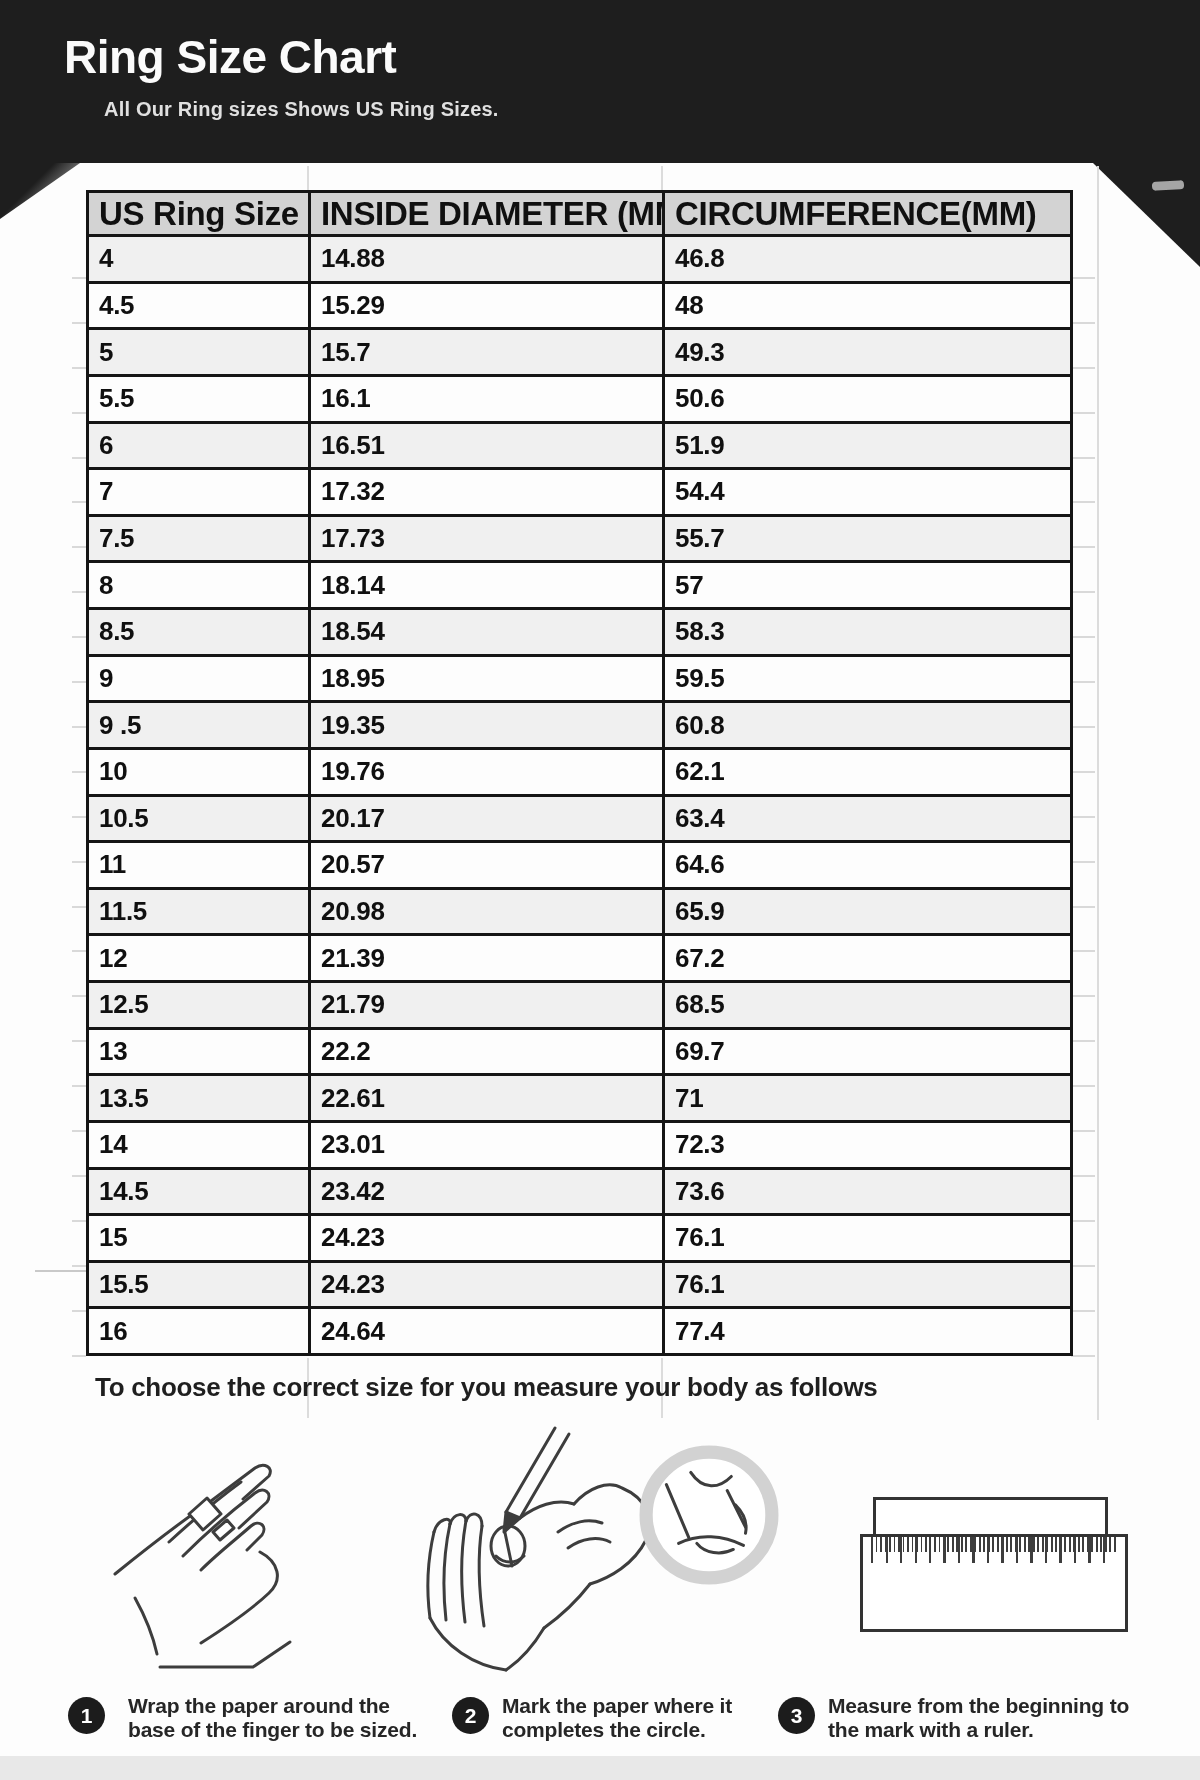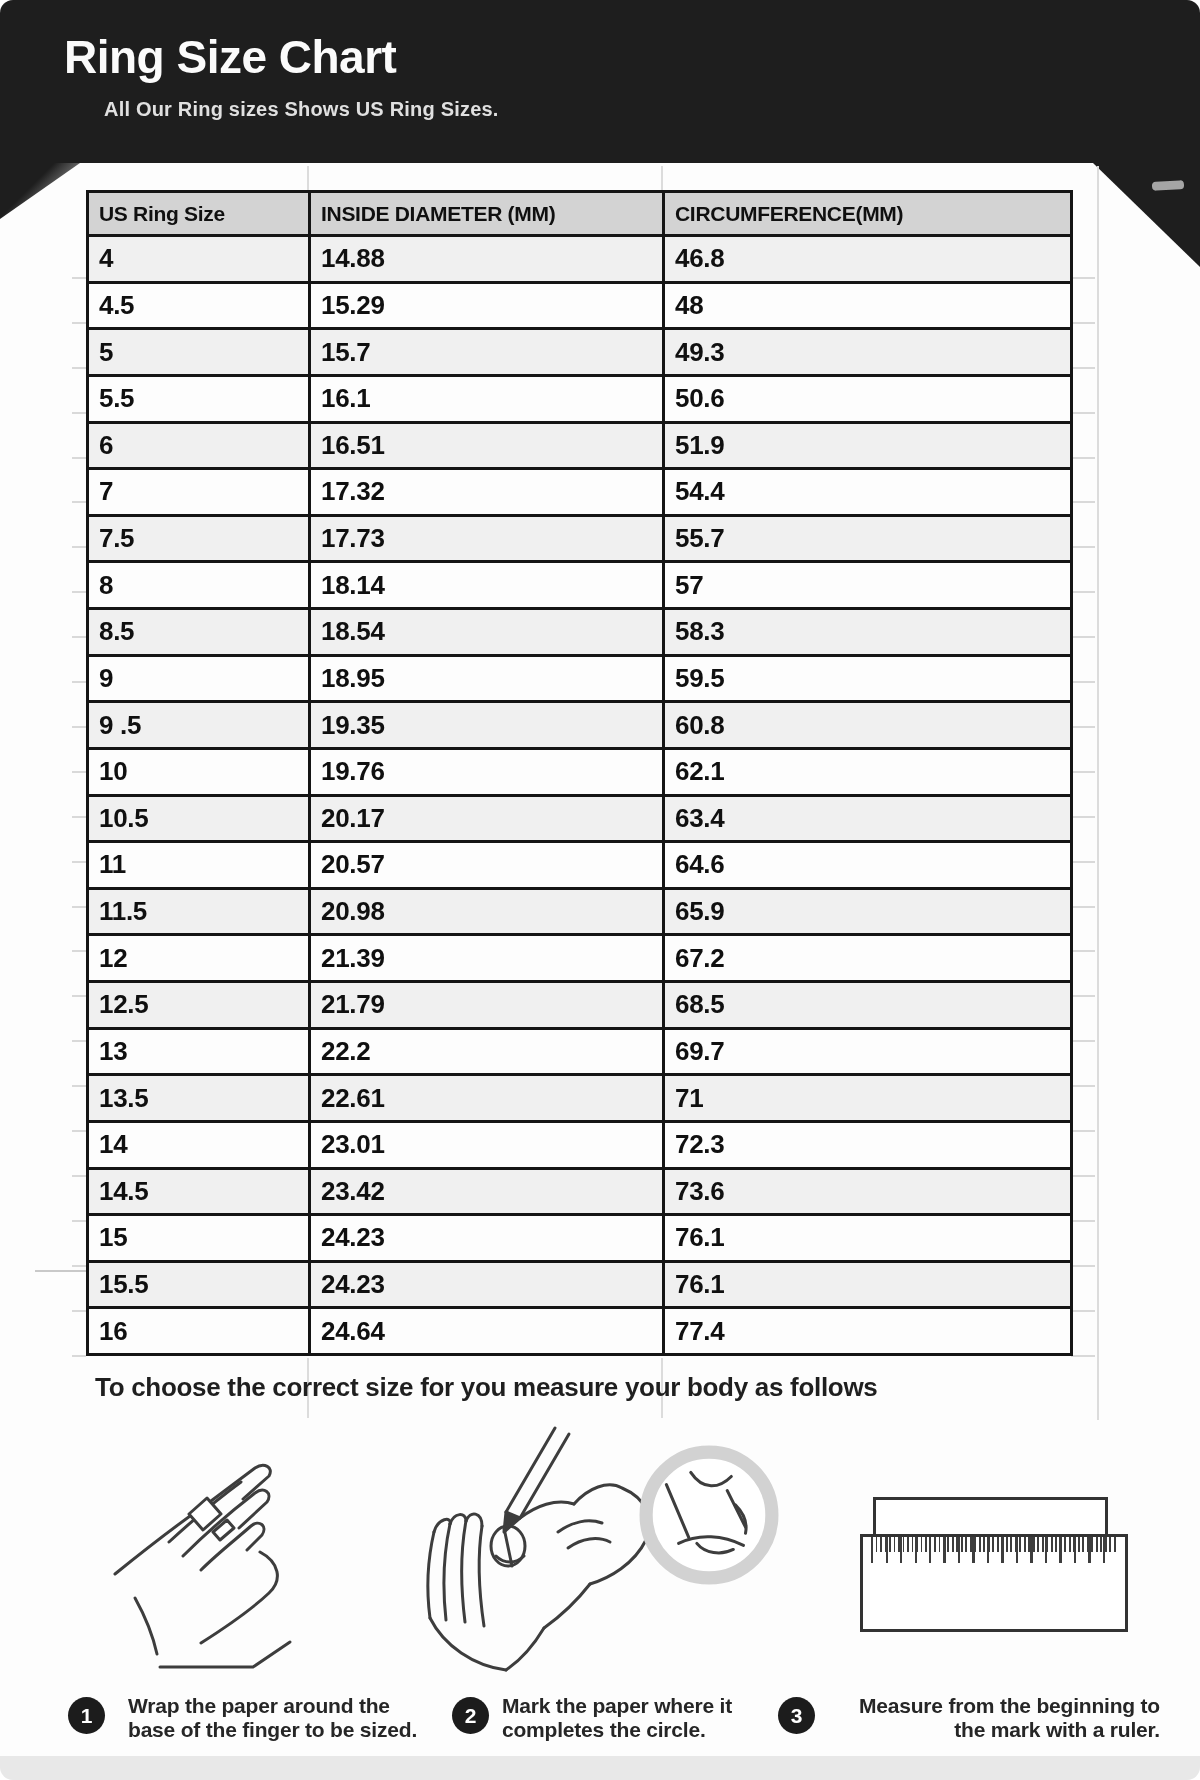--- a/index.html
+++ b/index.html
@@ -1,17 +1,17 @@
 <!DOCTYPE html>
 <html><head>
 <meta charset="utf-8">
 <style>
   html,body{margin:0;padding:0;background:#fff;}
   .page{position:relative;width:1200px;height:1780px;background:#fdfdfd;overflow:hidden;
-        font-family:"Liberation Sans",sans-serif;border-radius:13px;}
+        font-family:"Liberation Sans",sans-serif;}
 
   
   .banner{position:absolute;left:0;top:0;width:1200px;height:163px;background:#1e1e1e;}
   .banner-title{position:absolute;left:64px;top:30px;font-size:46px;font-weight:700;
                 color:#fbfbfb;letter-spacing:-0.5px;}
   .banner-sub{position:absolute;left:64px;top:98px;font-size:20px;font-weight:700;
               color:#e0e0e0;letter-spacing:0.2px;margin-left:40px;}
   .wedge-left{position:absolute;left:0;top:163px;width:80px;height:56px;
               clip-path:polygon(0 0,100% 0,0 100%);
               background:linear-gradient(135deg,#1e1e1e 40%,#8f8f8f 72%,rgba(250,250,250,0) 95%);}
@@ -21,21 +21,21 @@
   .wedge-dash{position:absolute;left:1152px;top:181px;width:32px;height:9px;background:#bdbdbd;
               border-radius:4px;transform:rotate(-3deg);opacity:.85;}
 
   
   .table-wrap{position:absolute;left:86px;top:190px;}
   table{border-collapse:collapse;table-layout:fixed;width:984px;height:1166px;}
   col.c1{width:222px;} col.c2{width:354px;} col.c3{width:408px;}
   th,td{border:3px solid #151515;text-align:left;vertical-align:middle;
         padding:0 0 0 10px;color:#101010;font-weight:700;letter-spacing:-0.3px;
         white-space:nowrap;overflow:hidden;}
-  th{background:#d3d3d3;font-size:21px;height:41px;}
+  th{background:#d3d3d3;font-size:33px;height:41px;}
   td{font-size:26px;}
   tbody tr:nth-child(odd) td{background:#f0f0f0;}
   tbody tr:nth-child(even) td{background:#fdfdfd;}
 
   
   .vstub{position:absolute;width:2px;background:#dcdcdc;}
   .stub-band{position:absolute;background-repeat:repeat;}
   .stub-left{left:72px;top:234px;width:14px;height:1124px;
      background:repeating-linear-gradient(to bottom,transparent 0 42.9px,#d9d9d9 42.9px 44.9px);}
   .stub-right{left:1071px;top:234px;width:24px;height:1124px;
@@ -297,16 +297,16 @@
   <div class="step-text" style="left:120px;top:1694px;width:302px;margin-left:8px;">Wrap the paper around the base of the finger to be sized.</div>
 
   <div class="step-circle" style="left:452px;top:1697px;">
     <span>2</span>
   </div>
   <div class="step-text" style="left:502px;top:1694px;width:262px;">Mark the paper where it completes the circle.</div>
 
   <div class="step-circle" style="left:778px;top:1697px;">
     <span>3</span>
   </div>
-  <div class="step-text" style="left:828px;top:1694px;width:332px;text-align:right;">Measure from the beginning to the mark with a ruler.</div>
+  <div class="step-text" style="left:828px;top:1694px;width:332px;">Measure from the beginning to the mark with a ruler.</div>
 
   <div class="bottom-strip"></div>
 </div>
 
 </body></html>

